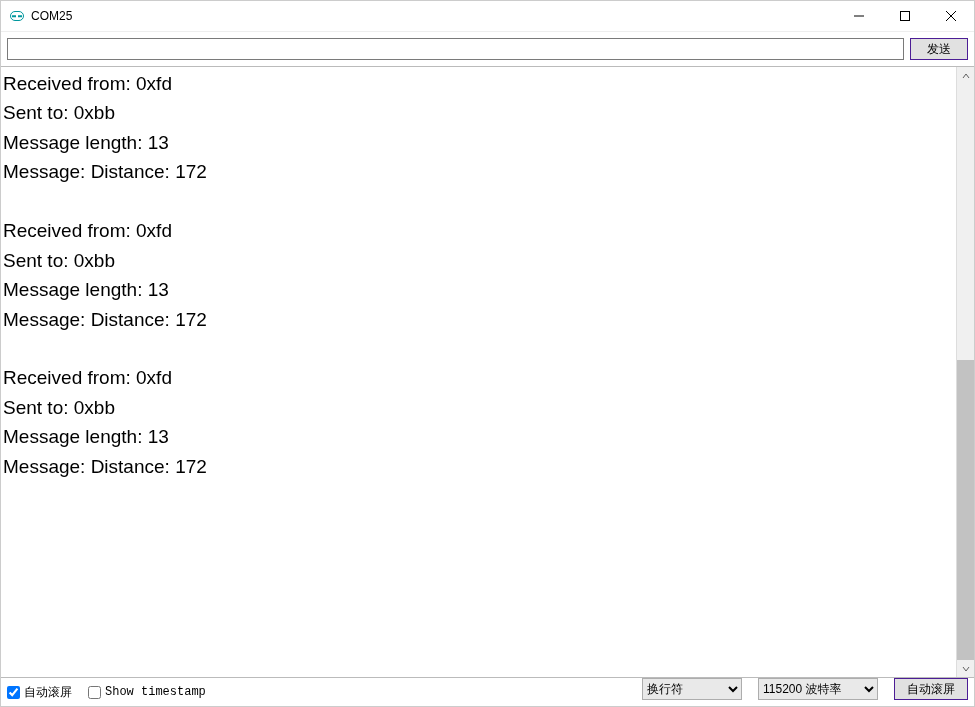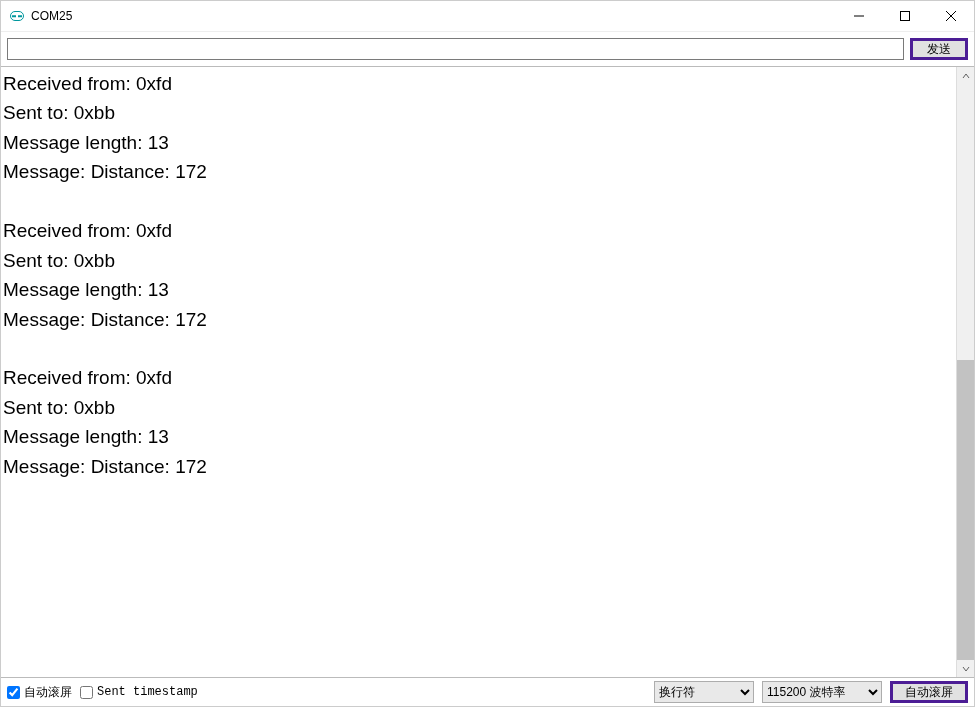--- a/index.html
+++ b/index.html
@@ -10,30 +10,30 @@
   .app-icon-inner::before,.app-icon-inner::after{content:"";position:absolute;background:#00979D;width:4px;height:1.5px;top:50%;transform:translateY(-50%)}
   .app-icon-inner::before{left:1px}
   .app-icon-inner::after{right:1px}
   .title-text{font-size:12px;color:#000}
   .win-controls{position:absolute;right:0;top:0;display:flex;height:30px}
   .win-btn{width:46px;height:30px;display:flex;align-items:center;justify-content:center;background:#fff}
   .win-btn svg{stroke:#000;stroke-width:1;fill:none}
 
   .send-row{display:flex;padding:6px;gap:6px;align-items:center}
   .send-input{flex:1;height:22px;border:1px solid #7a7a7a;padding:0 4px;font-size:13px;box-sizing:border-box;outline:none}
-  .btn{height:22px;background:#e1e1e1;border:3px solid #4c1d95;font-size:12px;padding:0 12px;font-family:inherit;cursor:default;min-width:58px;box-sizing:border-box}
+  .btn{height:22px;background:#e1e1e1;border:1px solid #4c1d95;font-size:12px;padding:0 12px;font-family:inherit;cursor:default;min-width:58px;box-sizing:border-box}
 
   .console-wrap{flex:1;display:flex;border-top:1px solid #bbb;border-bottom:1px solid #bbb;min-height:0}
   .console{flex:1;padding:2px 0 0 2px;font-family:Liberation Sans, sans-serif;font-size:19px;line-height:1.55;white-space:pre;overflow:hidden;color:#000}
   .vscroll{width:17px;background:#f0f0f0;display:flex;flex-direction:column;border-left:1px solid #ddd}
   .vscroll .arrow{height:17px;display:flex;align-items:center;justify-content:center}
   .vscroll .track{flex:1;position:relative}
   .vscroll .thumb{position:absolute;left:0;right:0;top:48%;height:52%;background:#c2c2c2}
 
-  .bottom-bar{height:28px;display:flex;align-items:center;padding:0 6px;gap:8px;font-size:12px}
+  .bottom-bar{height:28px;display:flex;padding:0 6px;gap:16px;font-size:12px}
   .chk{display:flex;align-items:center;gap:4px}
   .chk input{width:13px;height:13px;margin:0}
   .chk-mono{font-family:"Courier New",monospace}
   .spacer{flex:1}
   .sel{height:22px;border:1px solid #adadad;background:#e9e9e9;font-size:12px;font-family:inherit;padding:0 0;box-sizing:border-box}
   .sel.linemode{width:100px}
   .sel.baud{width:120px}
 </style>
 </head>
 <body>
@@ -102,21 +102,21 @@
     </div>
   </div>
 
   <div class="bottom-bar">
     <label class="chk">
       <input type="checkbox" id="chk-auto" checked="" style="">
       <span>自动滚屏</span>
     </label>
     <label class="chk chk-mono">
       <input type="checkbox" id="chk-ts" style="">
-      <span>Sent timestamp</span>
+      <span>Show timestamp</span>
     </label>
     <div class="spacer"></div>
     <select class="sel linemode">
       <option>换行符</option>
     </select>
     <select class="sel baud">
       <option>115200 波特率</option>
     </select>
     <button class="btn">自动滚屏</button>
   </div>

